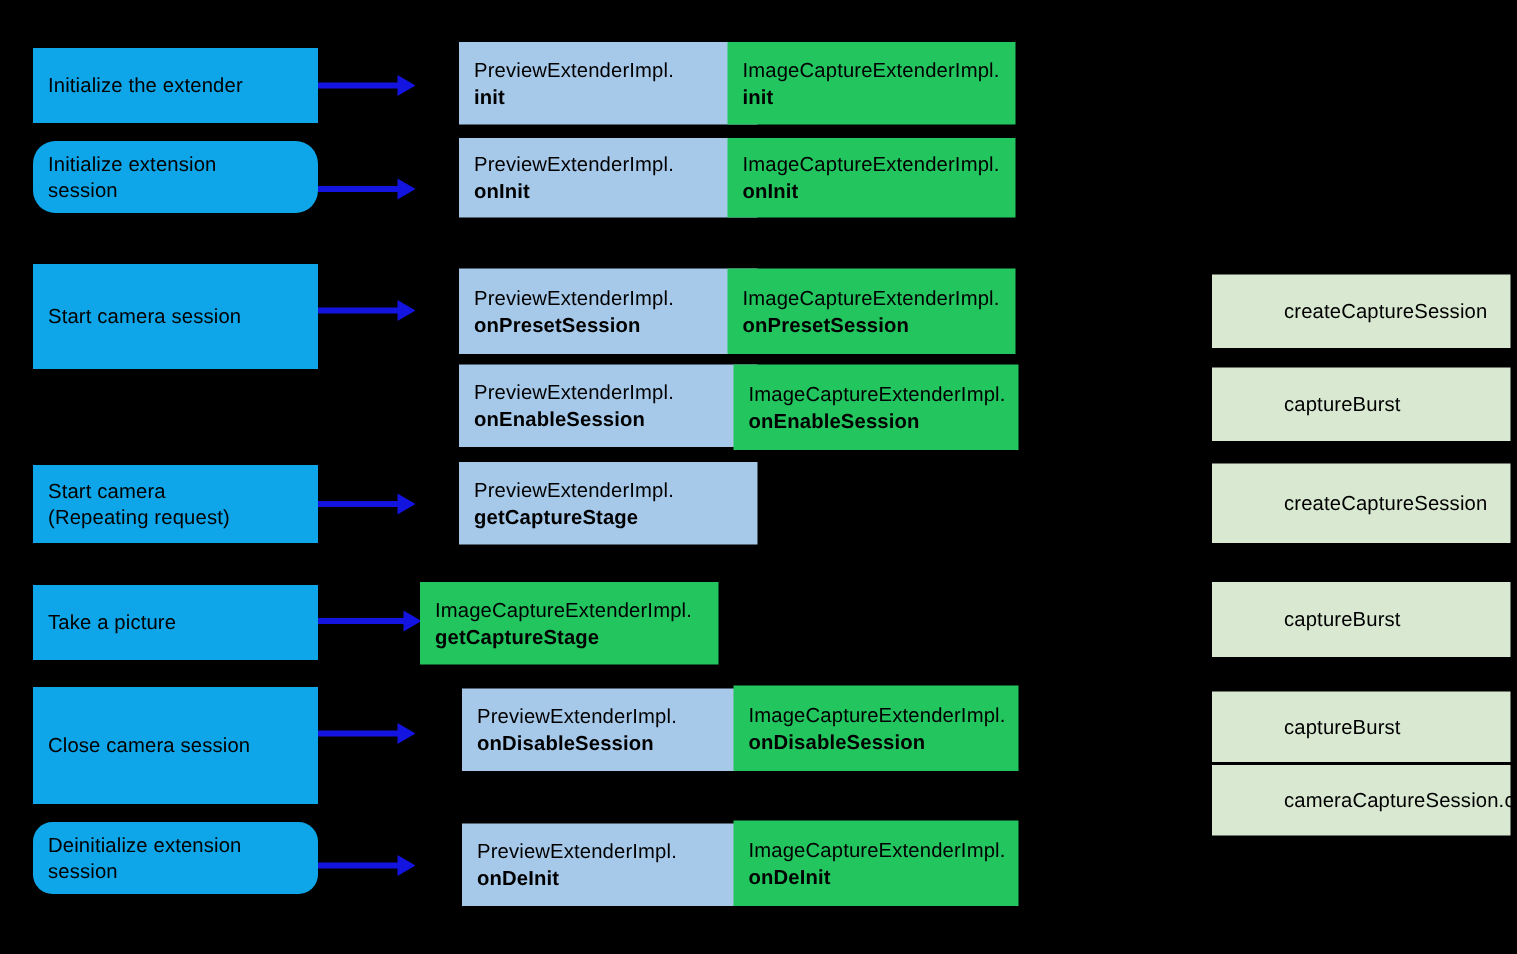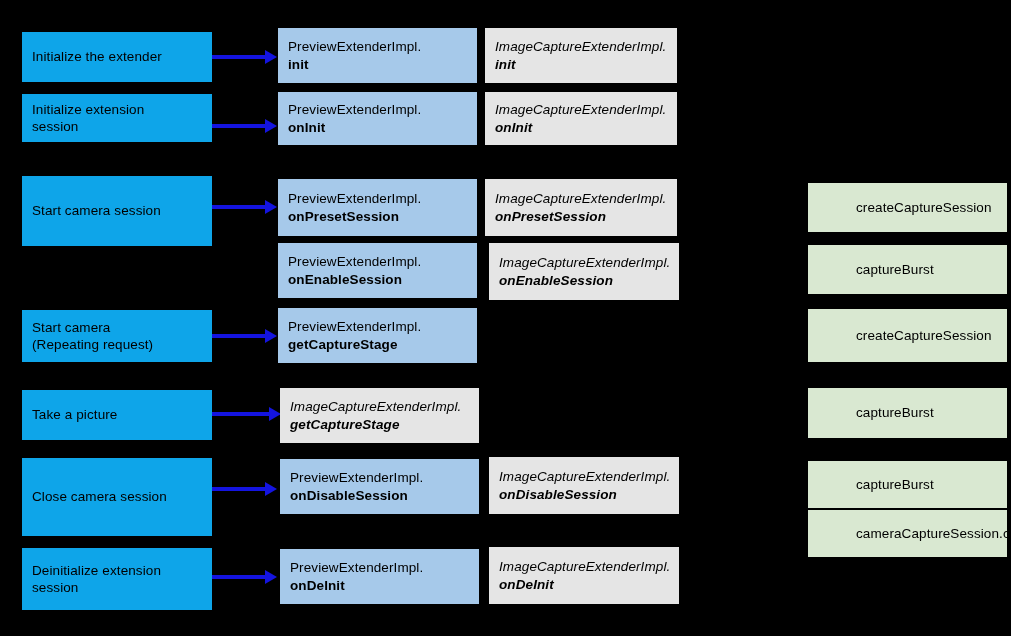--- a/index.html
+++ b/index.html
@@ -22,22 +22,22 @@
     display: flex;
     flex-direction: column;
     justify-content: center;
     color: #000000;
     font-size: 13.5px;
     line-height: 1.28;
     letter-spacing: 0.1px;
     -webkit-font-smoothing: antialiased;
   }
   .box.yellow { background: #0ea5e9; }
-  .box.blue-mid { background: #a6c9ea; }
-  .box.blue-light { background: #e5e5e5; font-style: italic; }
+  .box.blue-mid { background: #a6c9ea; margin-left: 28px; }
+  .box.blue-light { background: #22c55e; }
   .box.green { background: #d9e8d1; padding-left: 48px; }
 
   .line1 { font-weight: 400; white-space: nowrap; }
   .line2 { font-weight: 700; white-space: nowrap; }
   .single { font-weight: 400; white-space: nowrap; }
 
   
   .arrow {
     position: absolute;
     height: 4px;
@@ -57,21 +57,21 @@
 </style>
 </head>
 <body>
 
 <div id="canvas">
 
   <div class="box yellow" style="left:22px; top:32px; width:190px; height:50px;">
     <span class="line1">Initialize the extender</span>
   </div>
 
-  <div class="box yellow" style="left:22px; top:94px; width:190px; height:48px;">
+  <div class="box yellow" style="left:22px; top:94px; width:190px; height:48px;border-radius:15px;">
     <span class="line1">Initialize extension</span>
     <span class="line1">session</span>
   </div>
 
   <div class="box yellow" style="left:22px; top:176px; width:190px; height:70px;">
     <span class="line1">Start camera session</span>
   </div>
 
   <div class="box yellow" style="left:22px; top:310px; width:190px; height:52px;">
     <span class="line1">Start camera</span>
@@ -79,21 +79,21 @@
   </div>
 
   <div class="box yellow" style="left:22px; top:390px; width:190px; height:50px;">
     <span class="line1">Take a picture</span>
   </div>
 
   <div class="box yellow" style="left:22px; top:458px; width:190px; height:78px;">
     <span class="line1">Close camera session</span>
   </div>
 
-  <div class="box yellow" style="left:22px; top:548px; width:190px; height:62px;">
+  <div class="box yellow" style="left:22px; top:548px; width:190px; height:48px;border-radius:13px;">
     <span class="line1">Deinitialize extension</span>
     <span class="line1">session</span>
   </div>
 
   <div class="arrow" style="left:212px; top:55px; width:54px;"></div>
   <div class="arrow" style="left:212px; top:124px; width:54px;"></div>
   <div class="arrow" style="left:212px; top:205px; width:54px;"></div>
   <div class="arrow" style="left:212px; top:334px; width:54px;"></div>
   <div class="arrow" style="left:212px; top:412px; width:58px;"></div>
   <div class="arrow" style="left:212px; top:487px; width:54px;"></div>

